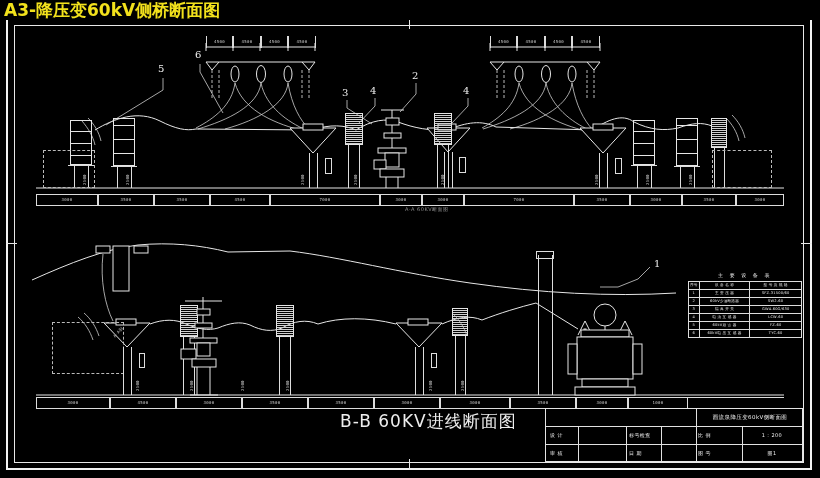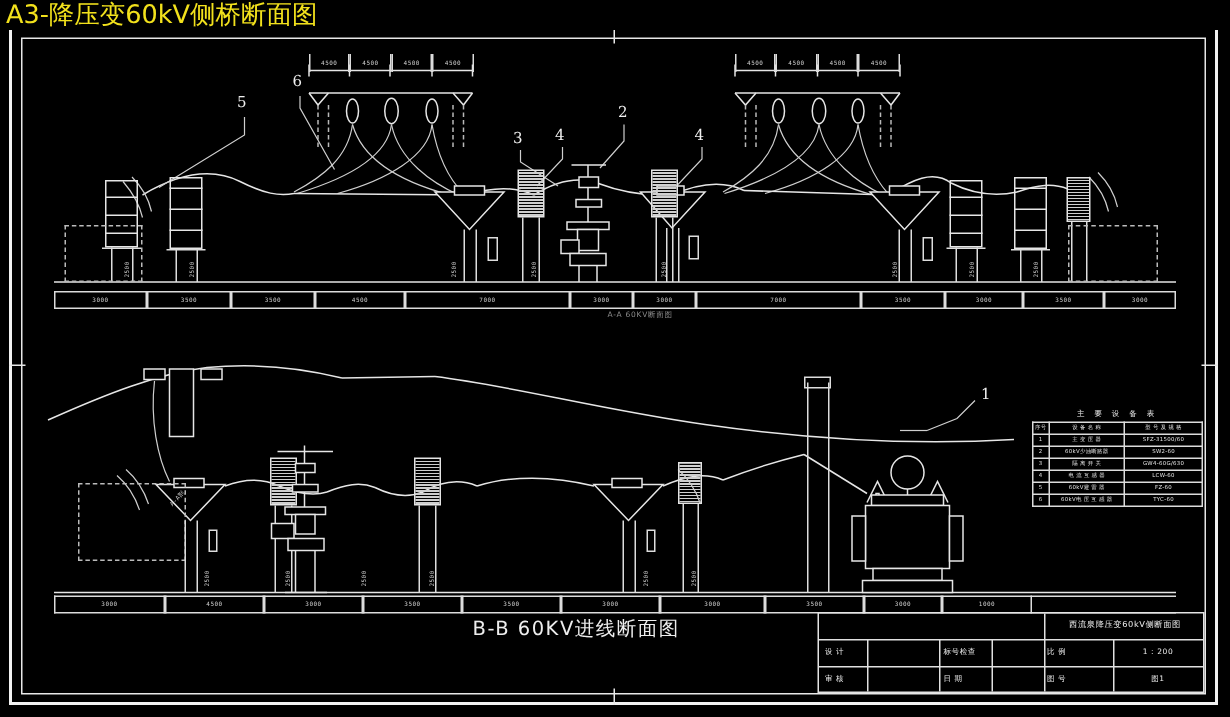--- a/index.html
+++ b/index.html
@@ -4,21 +4,21 @@
 <style>
   html,body{margin:0;padding:0;background:#000;}
   body{width:820px;height:478px;overflow:hidden;
        font-family:"Liberation Sans","DejaVu Sans",sans-serif;}
   #root{position:relative;width:820px;height:478px;background:#000;}
 
   
   .titlebar{position:absolute;left:0;top:0;width:820px;height:20px;
             background:#000;z-index:40;}
   .titlebar .tt{position:absolute;left:4px;top:0px;color:#f2e11c;
-                font-size:17px;line-height:20px;font-weight:normal;
+                font-size:17px;line-height:20px;font-weight:bold;
                 letter-spacing:0px;white-space:nowrap;
                 font-family:"DejaVu Sans",sans-serif;}
 
   
   .outer{position:absolute;left:6px;top:18px;width:806px;height:452px;
          border:2px solid #f2f2f2;box-sizing:border-box;}
   .inner{position:absolute;left:14px;top:25px;width:790px;height:438px;
          border:1px solid #e8e8e8;box-sizing:border-box;}
 
   
@@ -74,21 +74,21 @@
 
   
   .watermark{position:absolute;left:330px;top:228px;color:#f4f4f4;
              font-size:22px;line-height:26px;letter-spacing:9px;
              font-family:"DejaVu Sans",sans-serif;white-space:nowrap;
              z-index:30;}
 
   
   .caption{position:absolute;color:#ededed;font-family:"DejaVu Sans",sans-serif;
            white-space:nowrap;}
-  .caption.bb{left:315px;top:410px;font-size:13px;letter-spacing:1px;}
+  .caption.bb{left:340px;top:410px;font-size:17px;letter-spacing:1px;}
   .caption.aa{left:405px;top:206px;font-size:5px;color:#8d8d8d;letter-spacing:.5px;}
 
   
   .eqtbl{position:absolute;left:688px;top:281px;width:114px;
          border-collapse:collapse;}
   .eqtitle{position:absolute;left:688px;top:272px;width:114px;text-align:center;
            color:#e9e9e9;font-size:5px;letter-spacing:2.5px;
            font-family:"DejaVu Sans",sans-serif;}
   .eqtbl td{border:1px solid #dcdcdc;color:#e4e4e4;font-size:3.6px;
             line-height:7px;height:7px;padding:0 1px;text-align:center;

